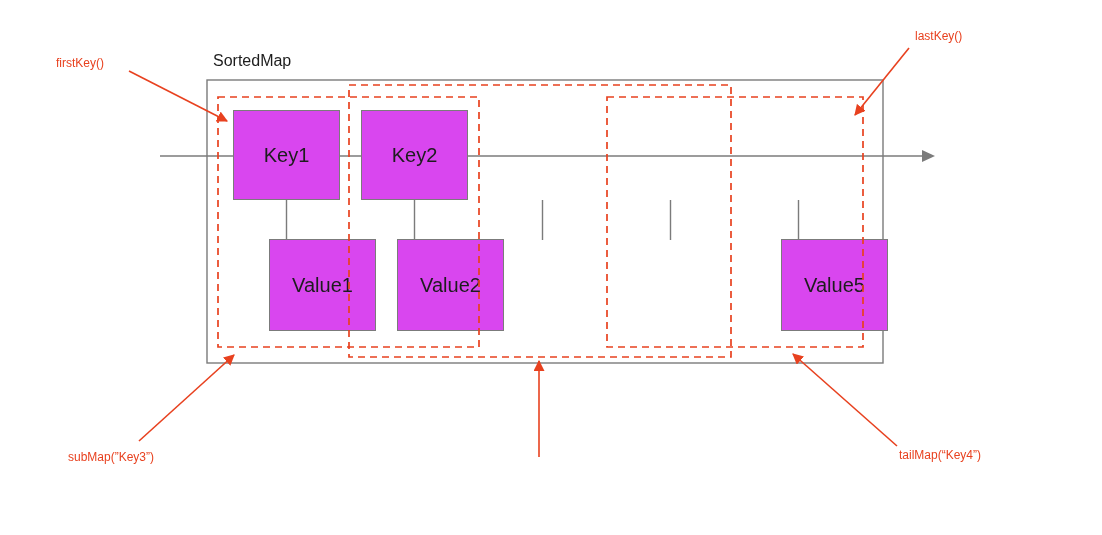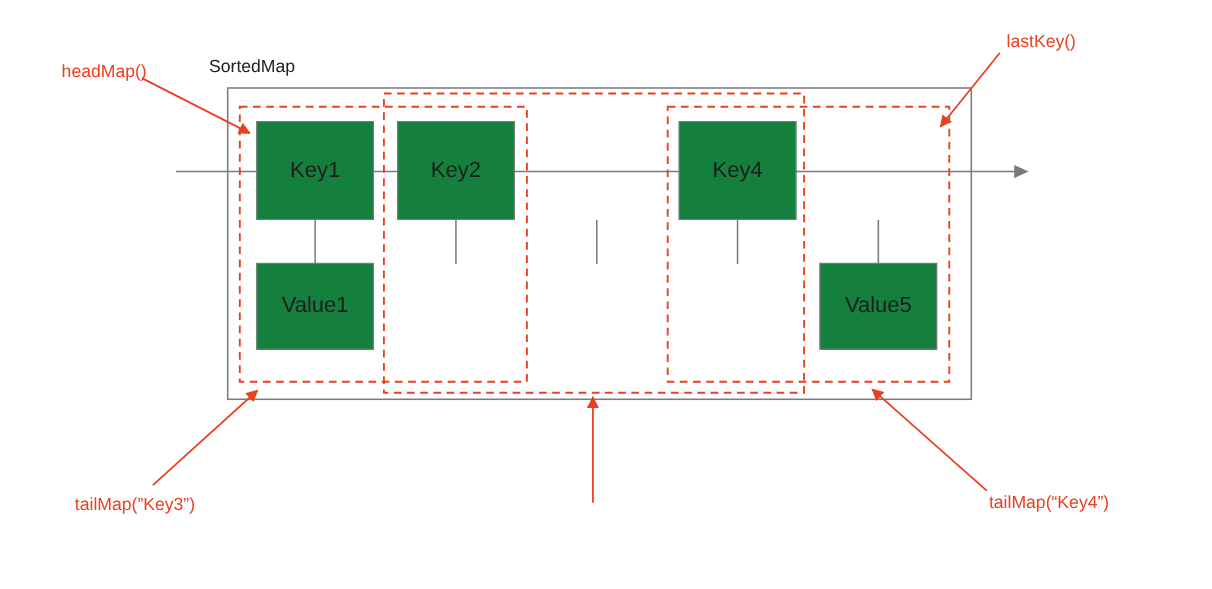--- a/index.html
+++ b/index.html
@@ -8,33 +8,33 @@
     position:relative; width:1102px; height:535px; background:#ffffff;
     font-family:"Liberation Sans", sans-serif; overflow:hidden;
   }
   .layer { position:absolute; left:0; top:0; width:1102px; height:535px; pointer-events:none; }
   .gray-stroke { stroke:var(--gray); stroke-width:1.4; fill:none; }
   .gray-fill   { fill:var(--gray); }
   .red-stroke  { stroke:var(--red); stroke-width:1.6; fill:none; }
   .red-dashed  { stroke:var(--red); stroke-width:1.7; fill:none; stroke-dasharray:7 5; }
   .red-fill    { fill:var(--red); }
   .node-box {
-    position:absolute; width:107px; background:#15803d;
+    position:absolute; width:107px; background:#d946ef;
     border:1.3px solid var(--gray); box-sizing:border-box;
     display:flex; align-items:center; justify-content:center;
     font-size:20px; color:var(--ink); z-index:2;
   }
   .key-box   { top:110px; height:90px; }
-  .value-box { top:239px; height:79px; }
+  .value-box { top:239px; height:92px;margin-left:36px; }
   .diagram-title {
-    position:absolute; left:190px; top:52px; font-size:16px; color:var(--ink);
+    position:absolute; left:213px; top:52px; font-size:16px; color:var(--ink);
     line-height:1.1; z-index:3;
   }
   .red-label {
-    position:absolute; color:var(--red); font-size:16px; line-height:1.1;
+    position:absolute; color:var(--red); font-size:12px; line-height:1.1;
     white-space:nowrap; z-index:4;
   }
 </style>
 </head>
 <body>
 
 <div class="canvas">
 
   <svg class="layer" style="z-index:1" width="1102" height="535" viewBox="0 0 1102 535" xmlns="http://www.w3.org/2000/svg">
     <rect x="207" y="80" width="676" height="283" class="gray-stroke"></rect>
@@ -42,39 +42,39 @@
     <polygon points="922,150 935,156 922,162" class="gray-fill"></polygon>
     <line x1="286.5" y1="200" x2="286.5" y2="240" class="gray-stroke"></line>
     <line x1="414.5" y1="200" x2="414.5" y2="240" class="gray-stroke"></line>
     <line x1="542.5" y1="200" x2="542.5" y2="240" class="gray-stroke"></line>
     <line x1="670.5" y1="200" x2="670.5" y2="240" class="gray-stroke"></line>
     <line x1="798.5" y1="200" x2="798.5" y2="240" class="gray-stroke"></line>
   </svg>
 
   <div class="node-box key-box" style="left:233px">Key1</div>
   <div class="node-box key-box" style="left:361px">Key2</div>
-  <div class="node-box key-box" style="left:617px">Key4</div>
   <div class="node-box value-box" style="left:233px">Value1</div>
+  <div class="node-box value-box" style="left:361px">Value2</div>
   <div class="node-box value-box" style="left:745px">Value5</div>
 
   <svg class="layer" style="z-index:3" width="1102" height="535" viewBox="0 0 1102 535" xmlns="http://www.w3.org/2000/svg">
     <defs>
       <marker id="arrow-red" viewBox="0 0 10 10" refX="9" refY="5" markerWidth="11" markerHeight="11" markerUnits="userSpaceOnUse" orient="auto-start-reverse">
         <path d="M0 0 L10 5 L0 10 z" class="red-fill"></path>
       </marker>
     </defs>
     <rect x="218" y="97" width="261" height="250" class="red-dashed"></rect>
     <rect x="349" y="85" width="382" height="272" class="red-dashed"></rect>
     <rect x="607" y="97" width="256" height="250" class="red-dashed"></rect>
     <line x1="129" y1="71" x2="227" y2="121" class="red-stroke" marker-end="url(#arrow-red)"></line>
     <line x1="909" y1="48" x2="855" y2="115" class="red-stroke" marker-end="url(#arrow-red)"></line>
     <line x1="139" y1="441" x2="234" y2="355" class="red-stroke" marker-end="url(#arrow-red)"></line>
     <line x1="539" y1="457" x2="539" y2="361" class="red-stroke" marker-end="url(#arrow-red)"></line>
     <line x1="897" y1="446" x2="793" y2="354" class="red-stroke" marker-end="url(#arrow-red)"></line>
   </svg>
 
   <div class="diagram-title">SortedMap</div>
-  <div class="red-label" style="left:56px;  top:57px">headMap()</div>
+  <div class="red-label" style="left:56px;  top:57px">firstKey()</div>
   <div class="red-label" style="left:915px; top:30px">lastKey()</div>
-  <div class="red-label" style="left:68px;  top:451px">tailMap(”Key3”)</div>
+  <div class="red-label" style="left:68px;  top:451px">subMap(”Key3”)</div>
   <div class="red-label" style="left:899px; top:449px">tailMap(“Key4”)</div>
 
 </div>
 
 </body></html>

